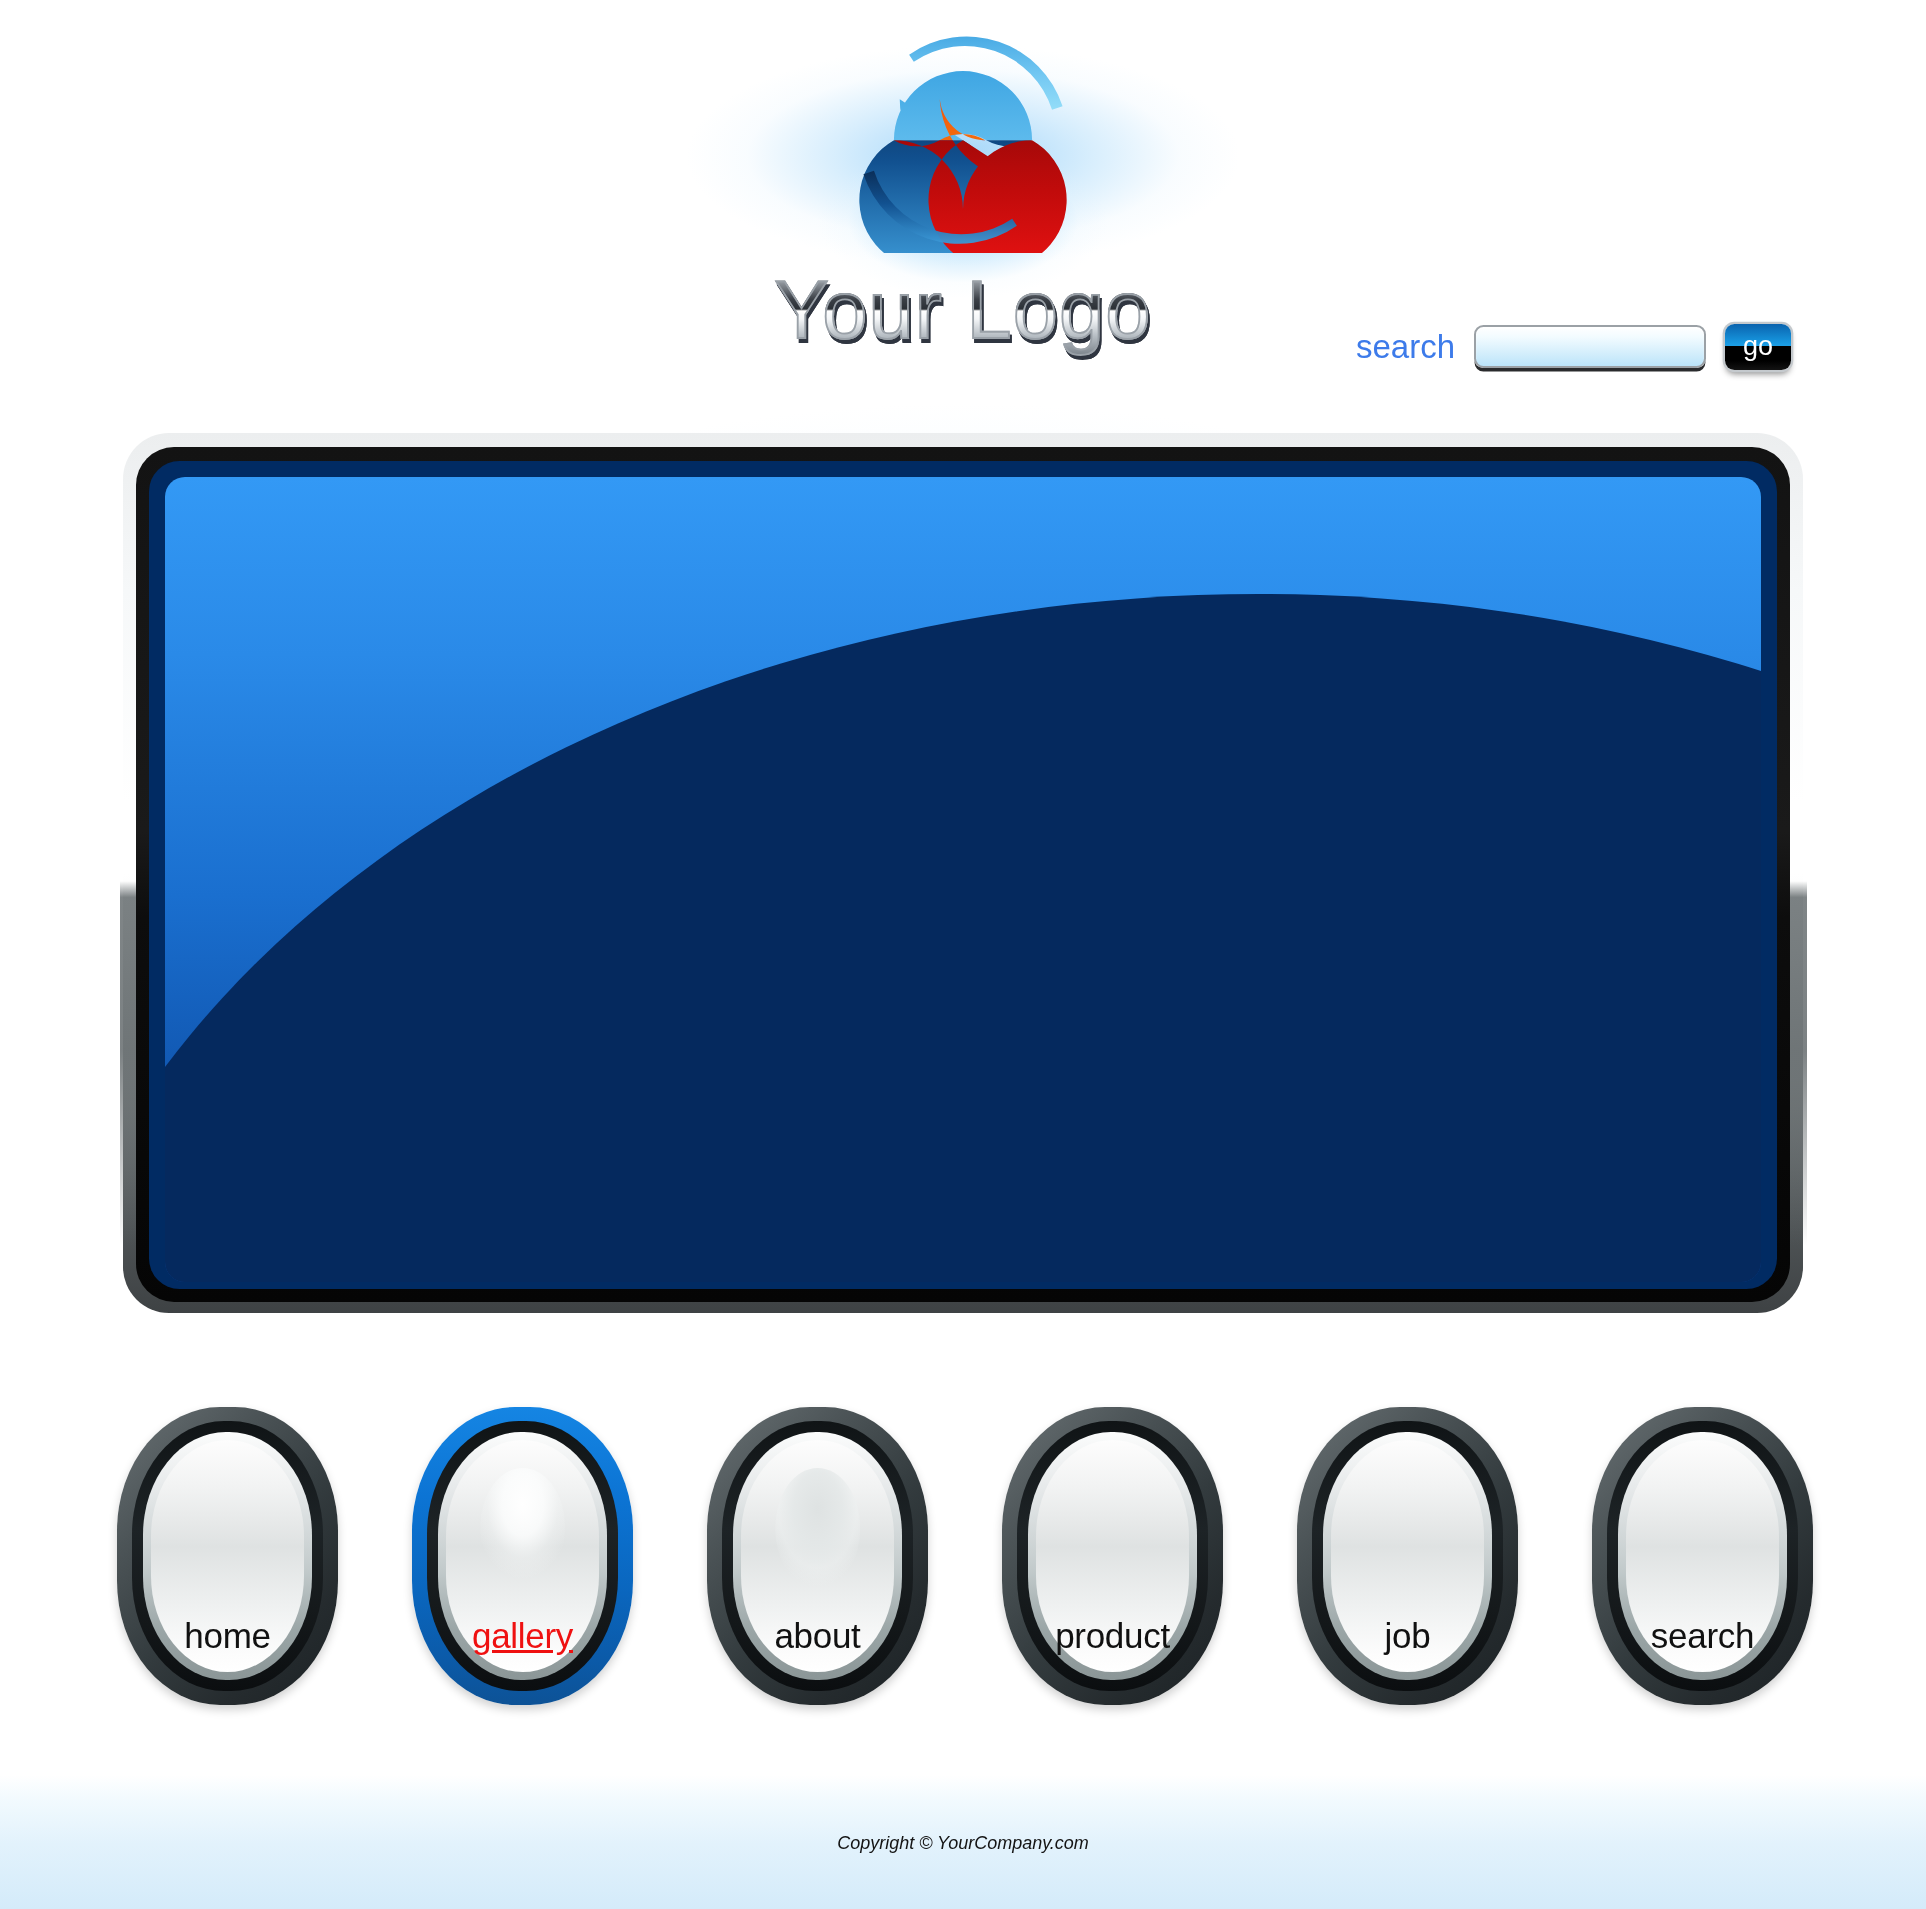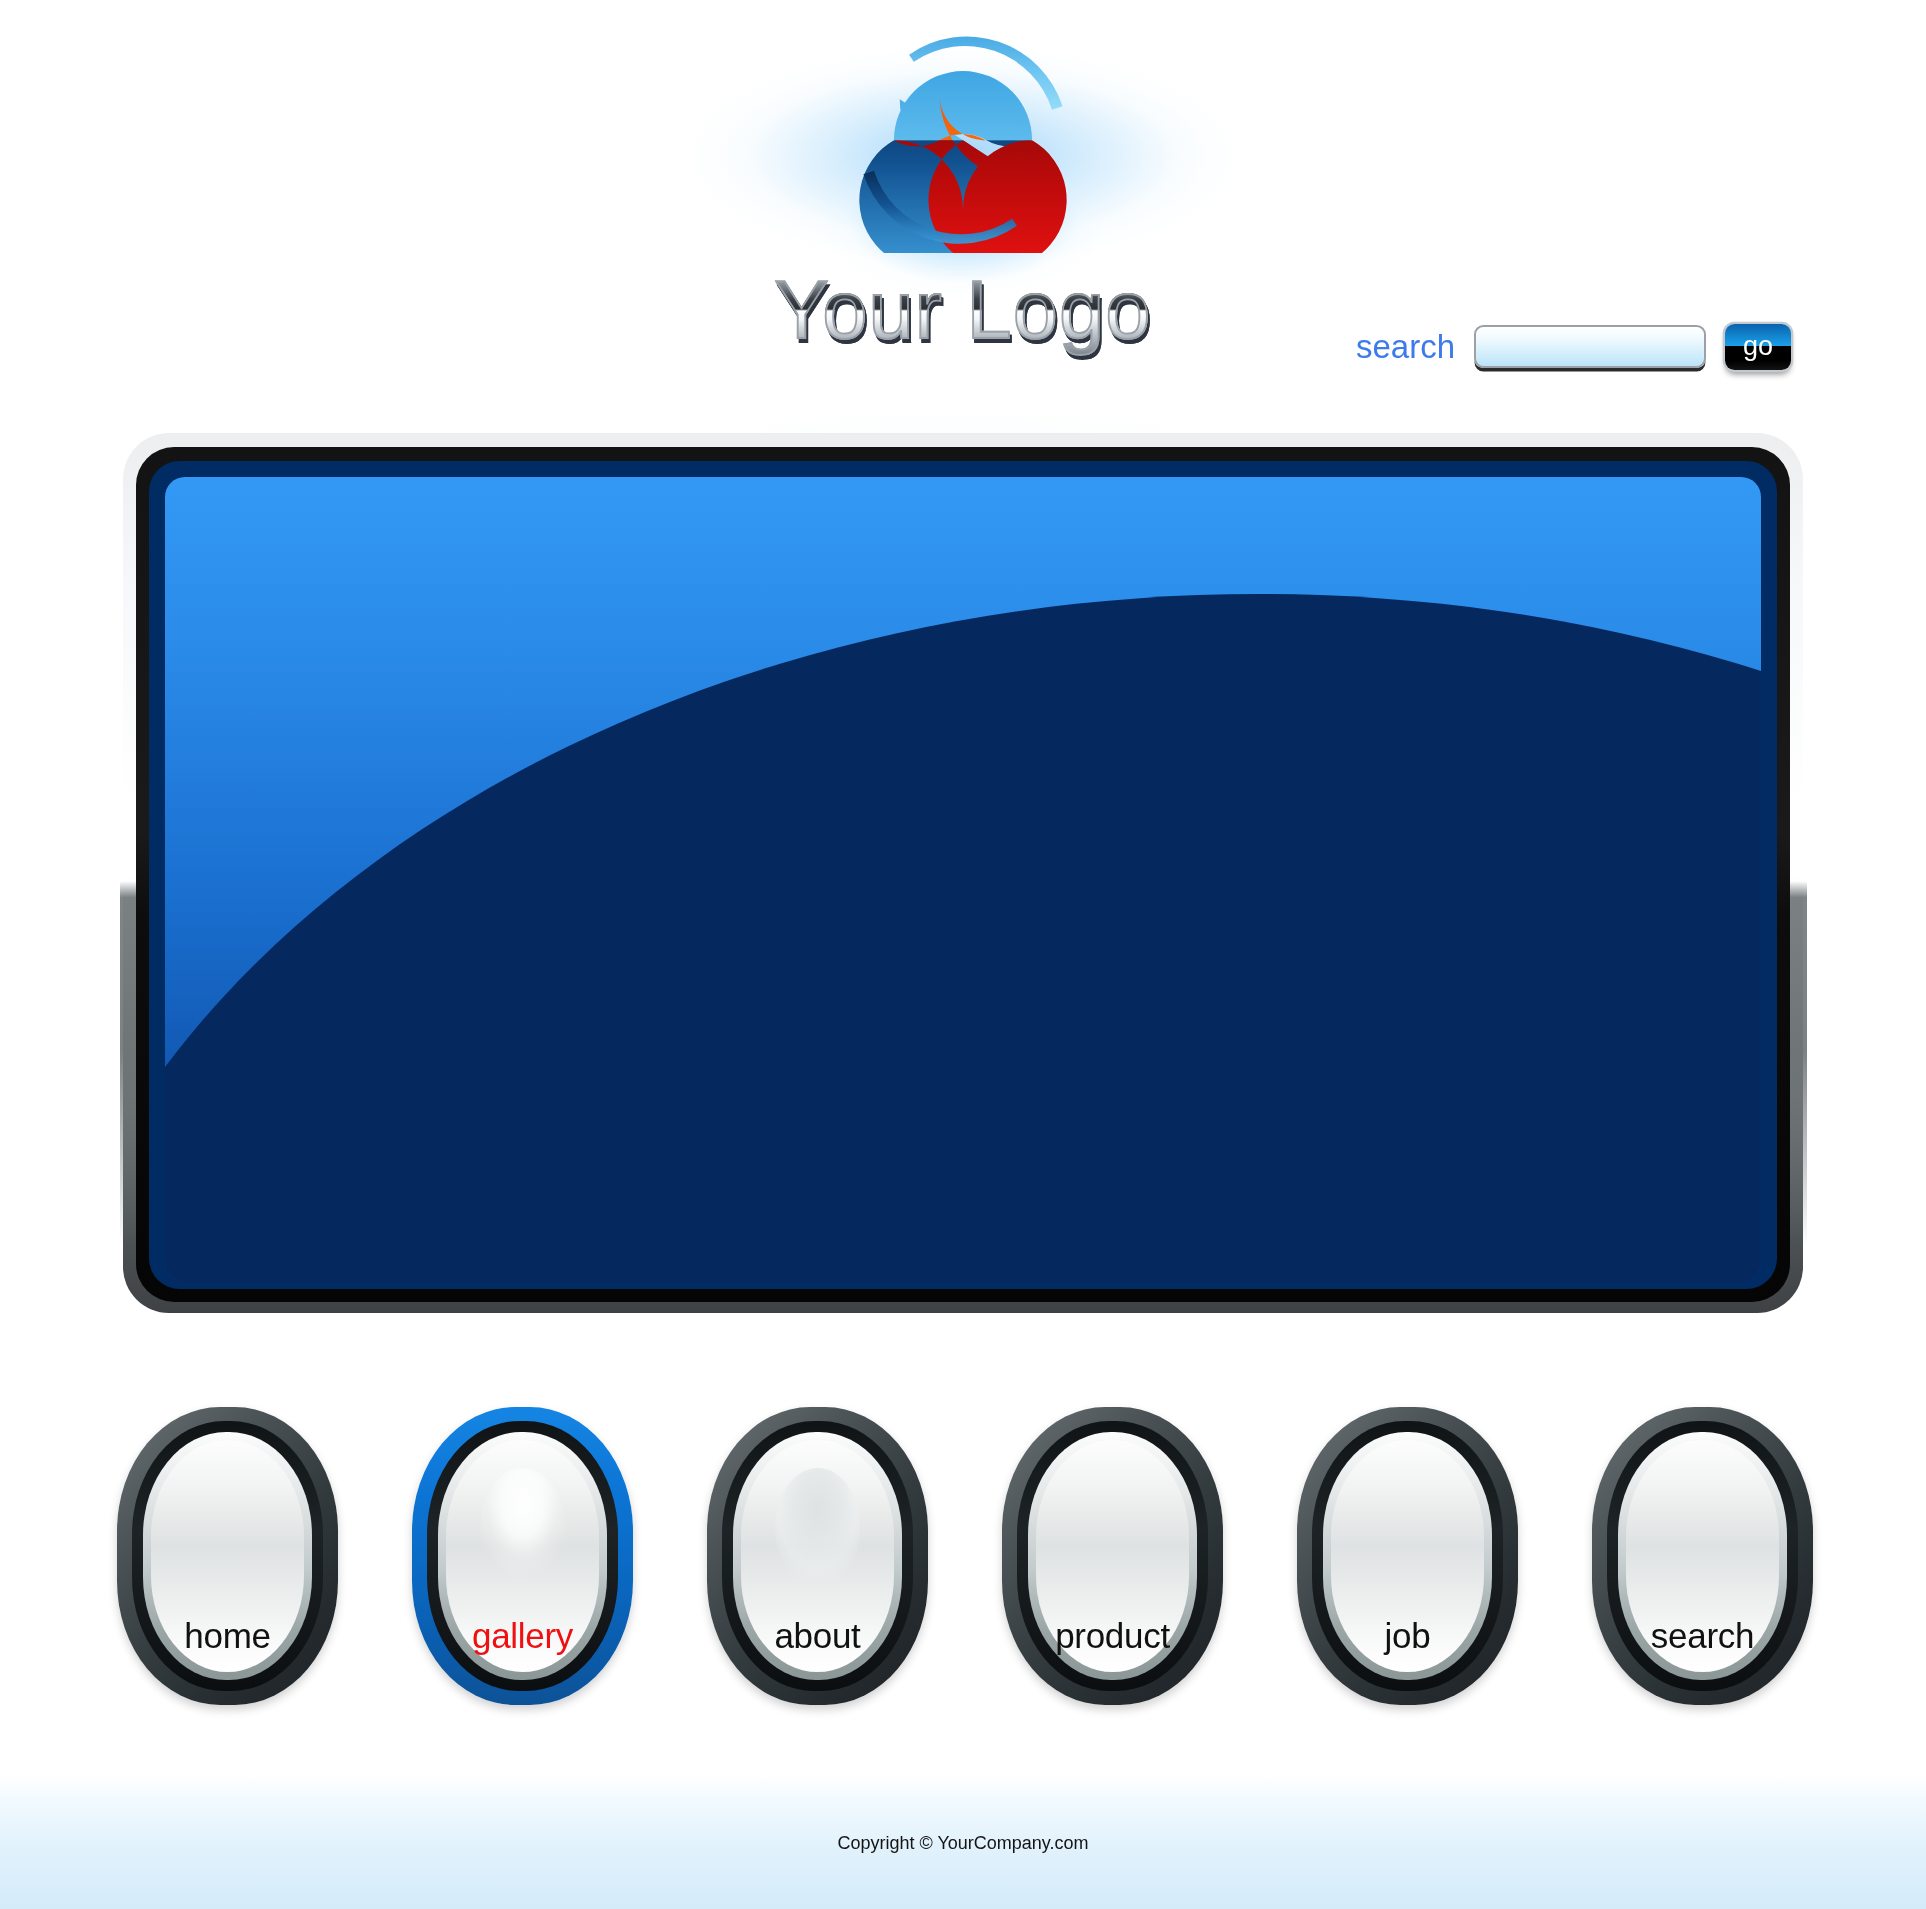--- a/index.html
+++ b/index.html
@@ -363,21 +363,21 @@
     text-align: center;
     font-size: 35px;
     color: #111111;
     line-height: 1;
     letter-spacing: -0.3px;
   }
   
   .nav-btn.active .ring-outer {
     background: linear-gradient(to bottom, #1585e3 0%, #0c74d4 30%, #0a66be 62%, #0b5aa8 85%, #0d5296 100%);
   }
-  .nav-btn.active .label { color: #ef1111; }
+  .nav-btn.active .label { color: #ef1111; text-decoration: underline; }
   .nav-btn .btn-glow {
     position: absolute;
     left: 50%;
     top: 54%;
     width: 470px;
     height: 763px;
     transform: translate(-50%, -50%);
     background: radial-gradient(ellipse 34% 40% at 50% 50%,
                 rgba(70,160,245,0.55) 0%,
                 rgba(120,190,250,0.34) 38%,
@@ -392,20 +392,21 @@
   
   .copyright {
     position: absolute;
     left: 0;
     right: 0;
     top: 1834px;
     text-align: center;
     font-size: 18px;
     color: #141414;
     line-height: 1;
+    font-style: italic;
   }
 </style>
 </head>
 <body>
 
 <div id="page">
 
   <div class="aura-main"></div>
   <div class="aura-header"></div>
   <div class="footer-band"></div>

